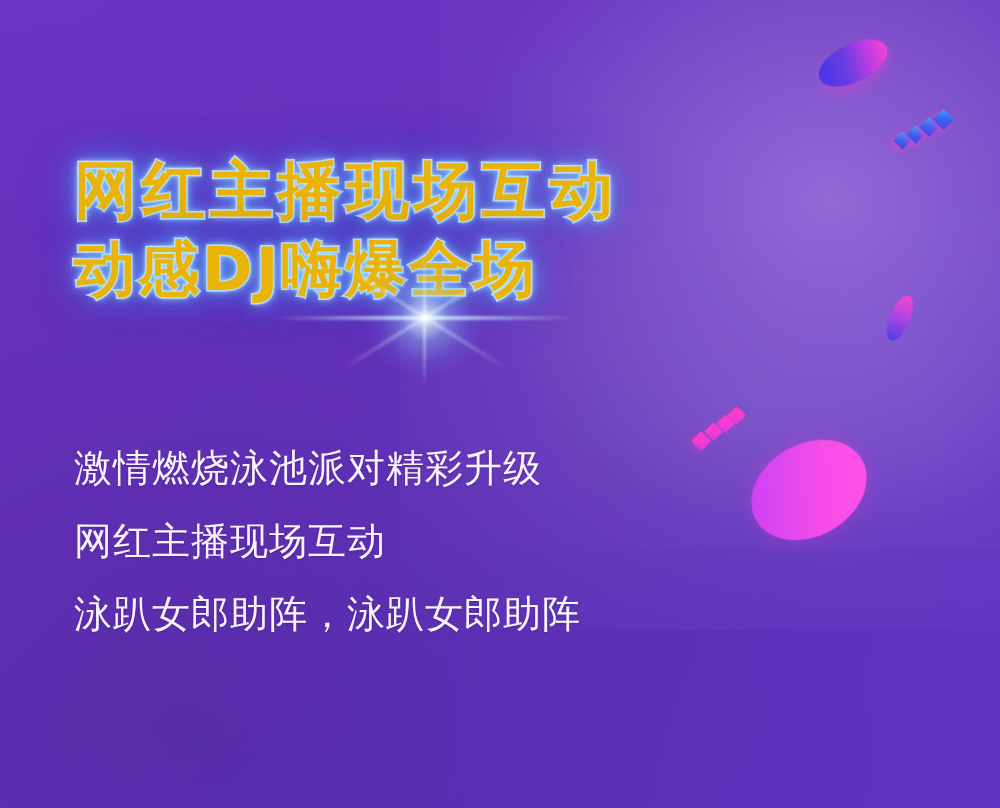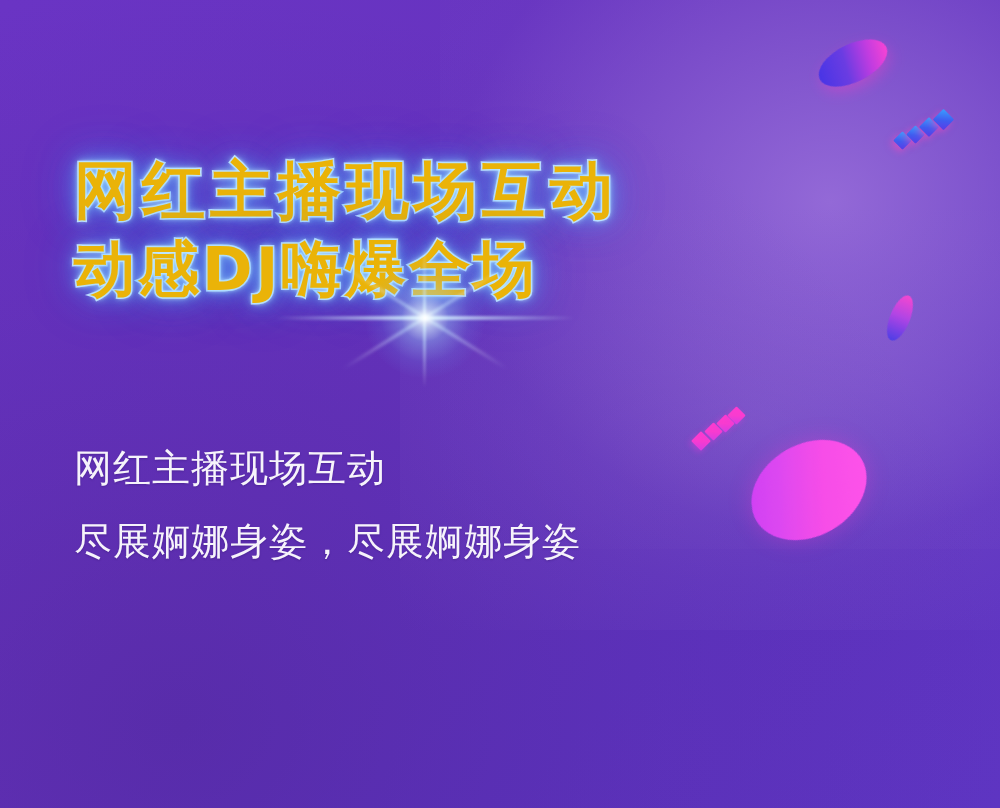--- a/index.html
+++ b/index.html
@@ -270,17 +270,18 @@
 
   <div class="flare">
     <div class="ray-h"></div>
     <div class="ray-v"></div>
     <div class="ray-d1"></div>
     <div class="ray-d2"></div>
     <div class="core"></div>
   </div>
 
   <div class="body-copy">
+    <div class="body-line">激情燃烧泳池派对精彩升级</div>
     <div class="body-line">网红主播现场互动</div>
-    <div class="body-line">尽展婀娜身姿，尽展婀娜身姿</div>
+    <div class="body-line">泳趴女郎助阵，泳趴女郎助阵</div>
   </div>
 
 </div>
 
 </body></html>

